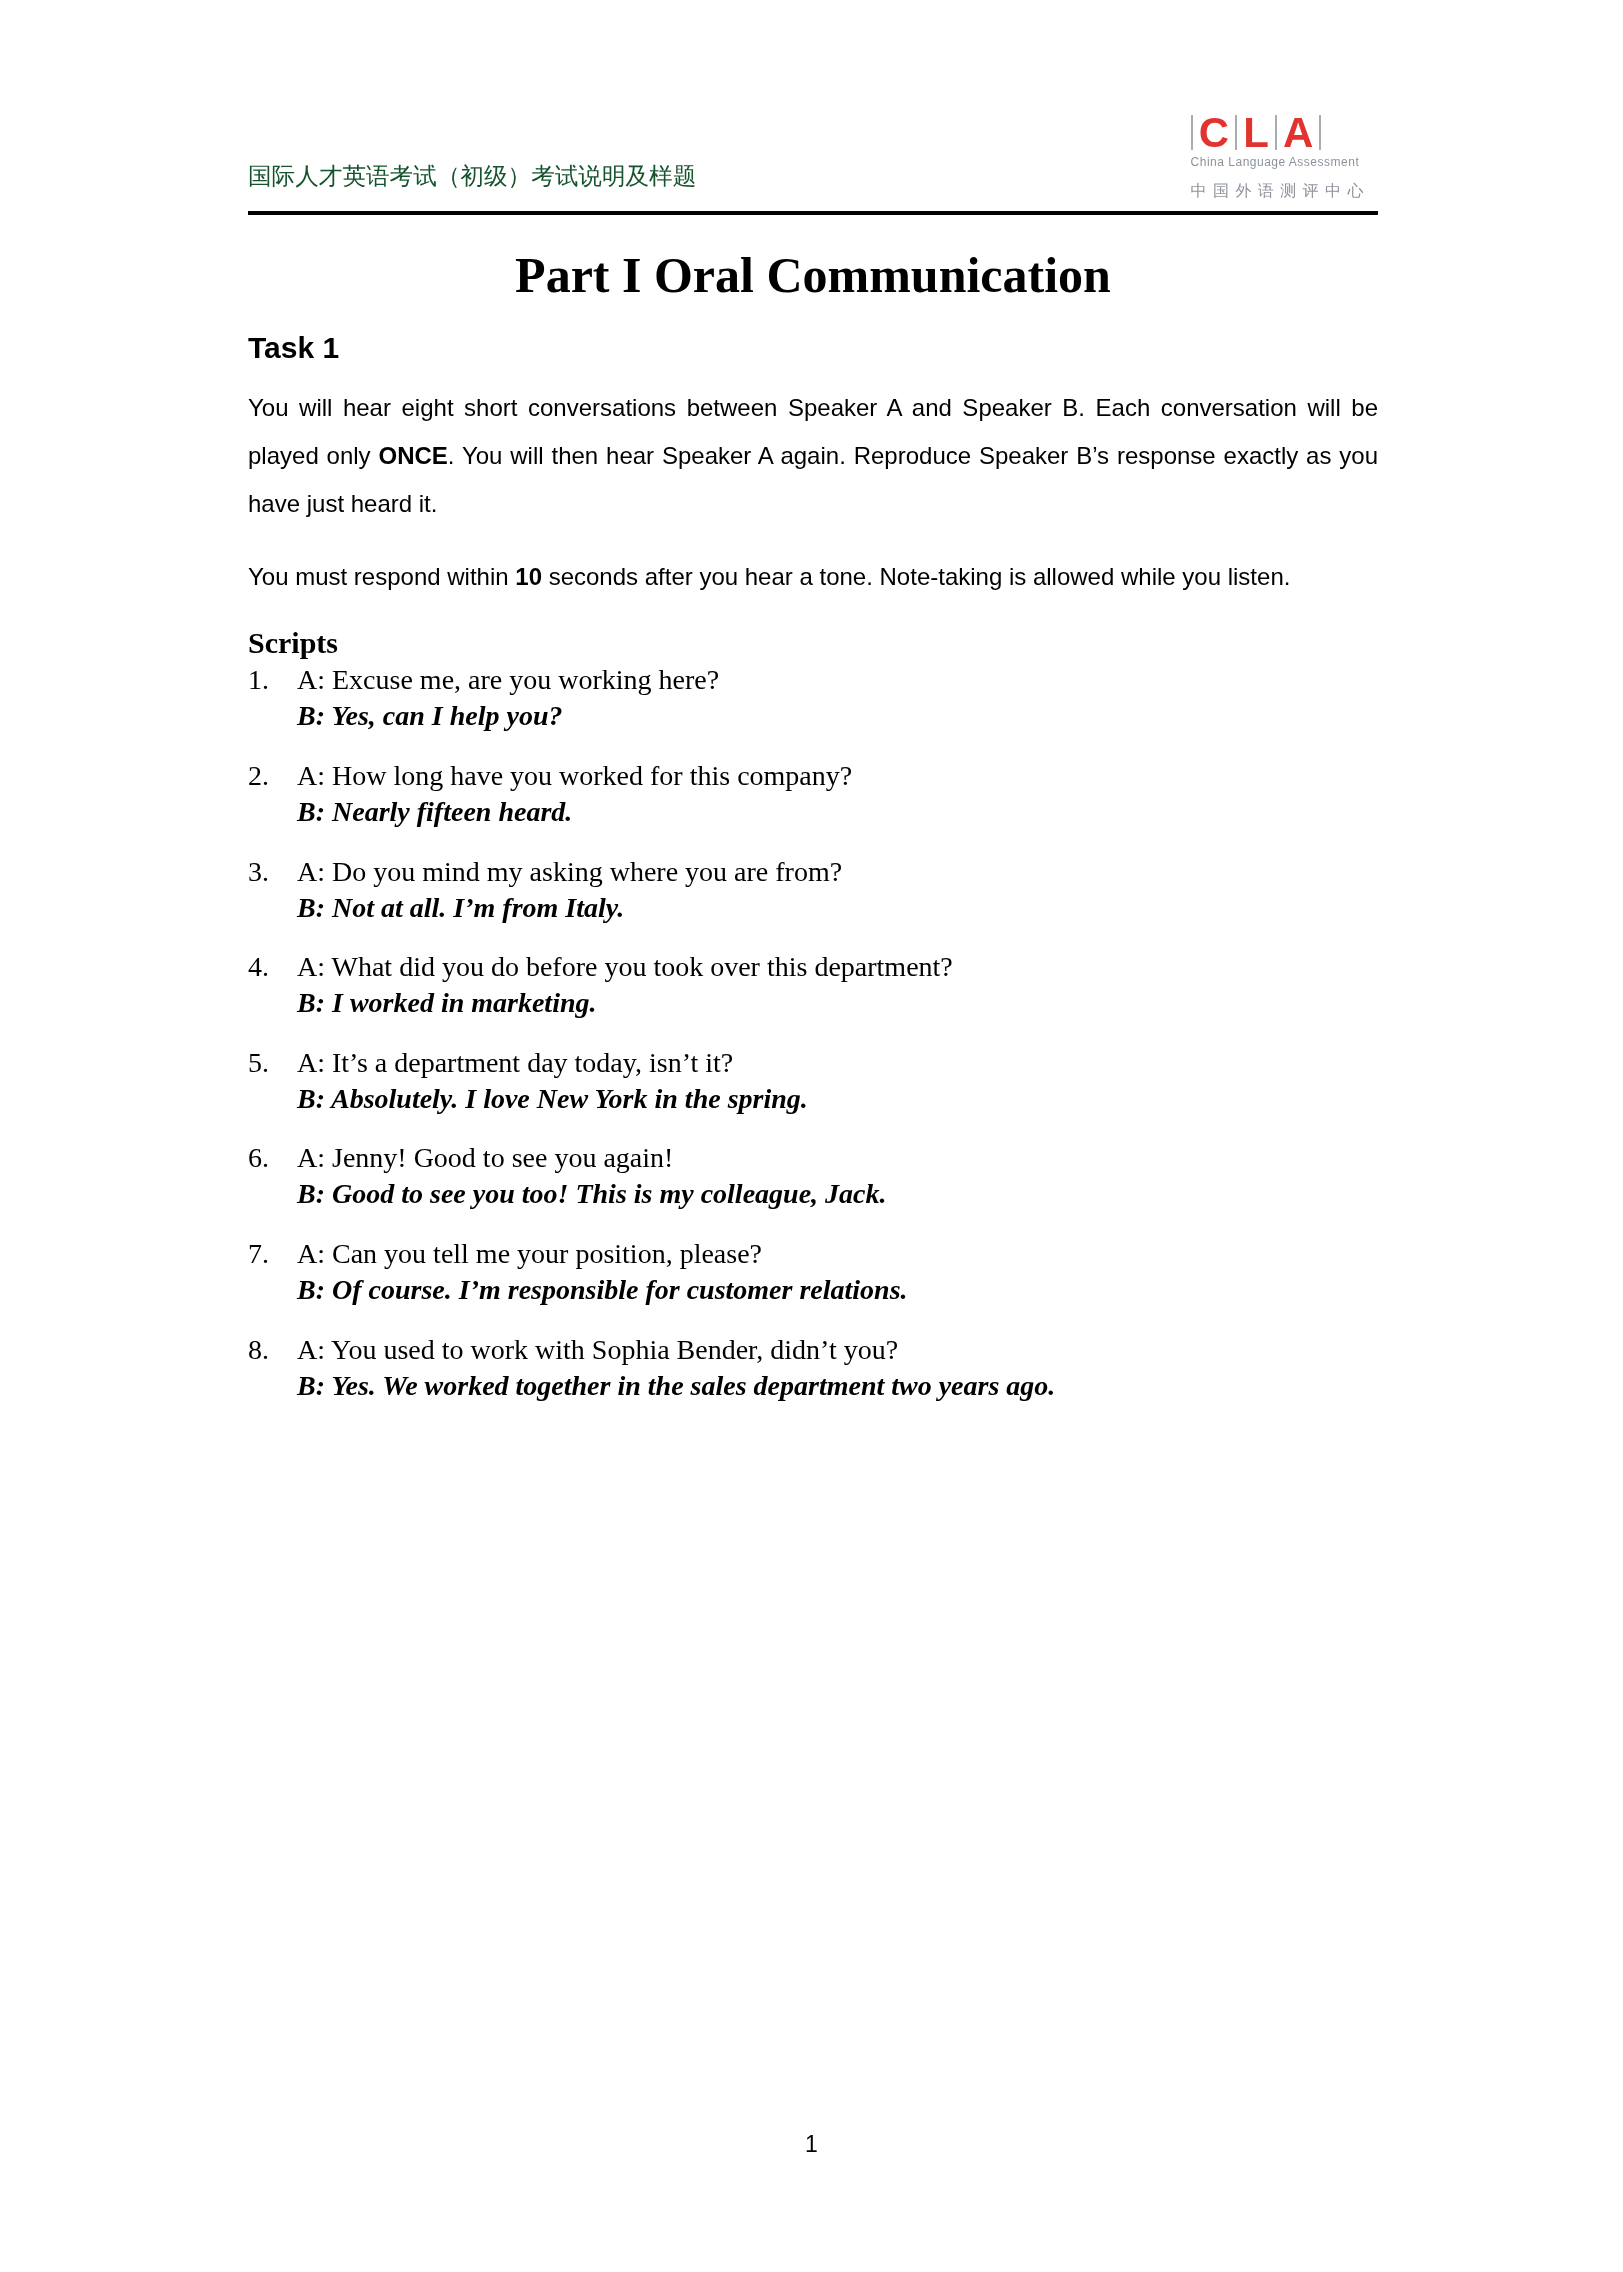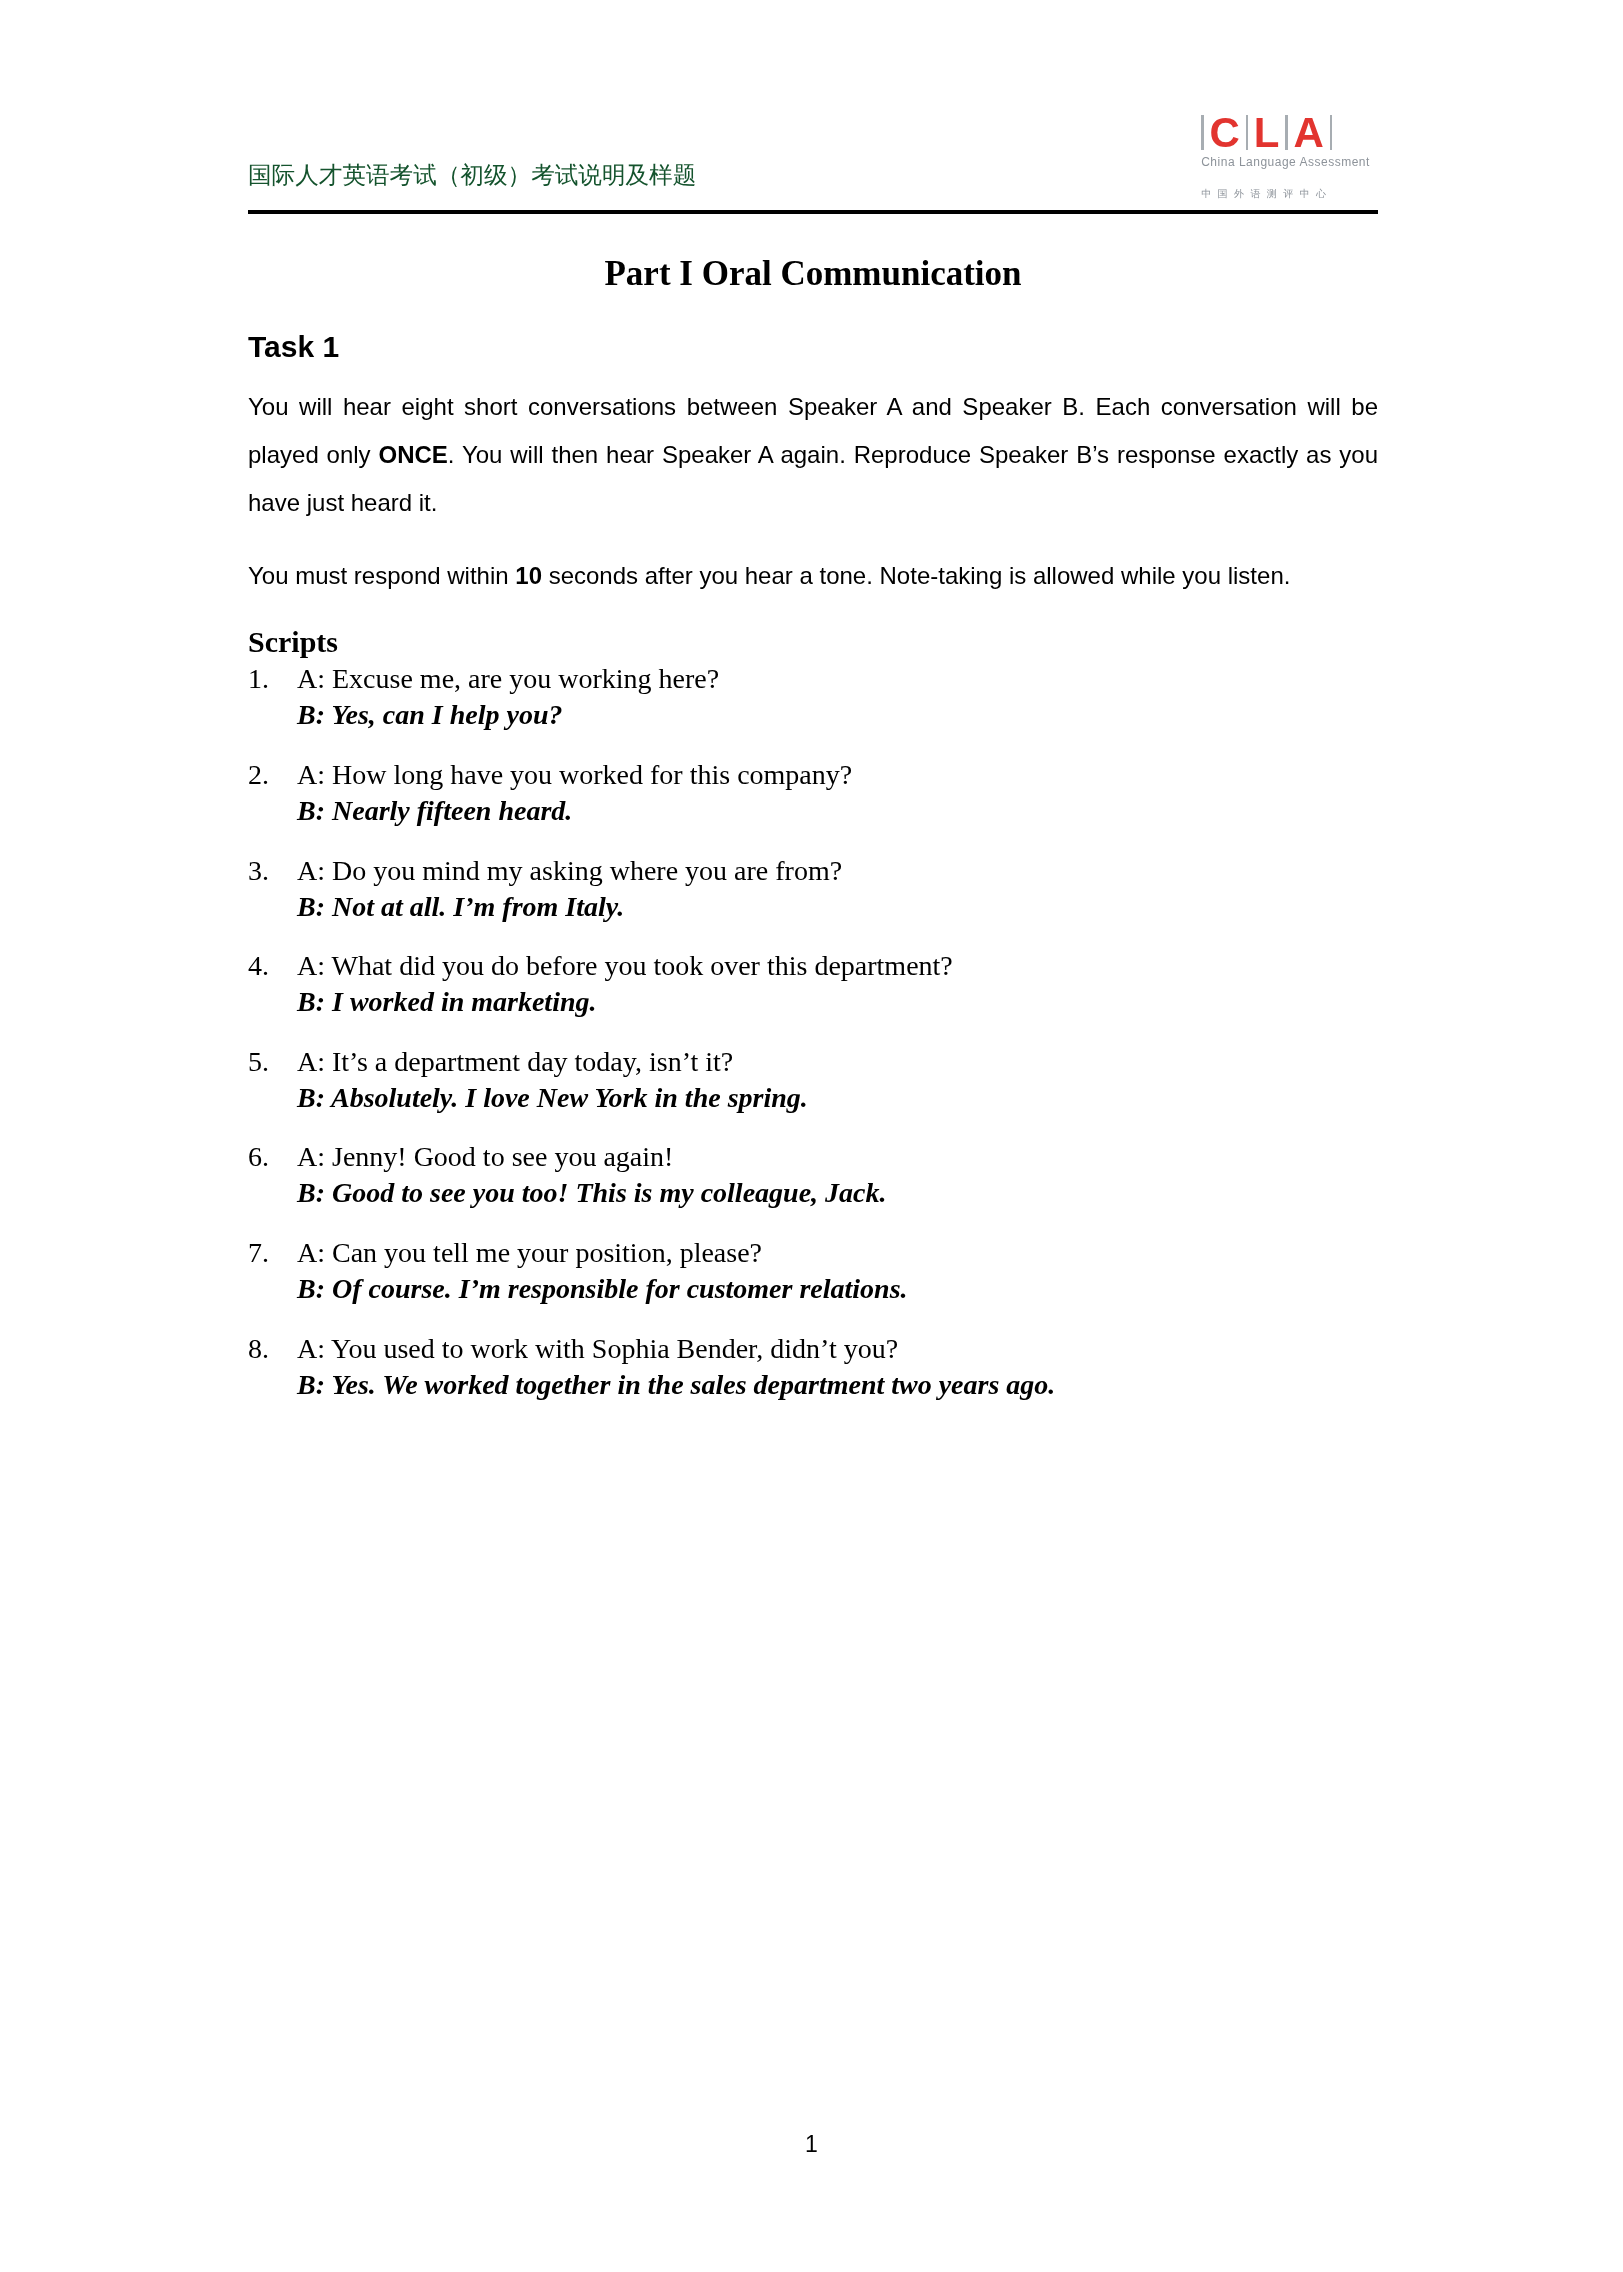--- a/index.html
+++ b/index.html
@@ -61,37 +61,37 @@
   .logo-sub-en {
     font-family: "Liberation Sans", sans-serif;
     font-size: 12px;
     color: #8d939a;
     margin-top: 4.5px;
     letter-spacing: 0.5px;
     white-space: nowrap;
   }
   .logo-sub-zh {
     font-family: Liberation Sans, sans-serif;
-    font-size: 10px;
+    font-size: 16px;
     color: #8d939a;
-    margin-top: 18px;
+    margin-top: 12px;
     letter-spacing: 6.4px;
     white-space: nowrap;
   }
   .rule {
     height: 4.5px;
     background: #000000;
     margin-top: 2.7px;
   }
   
   .main-title {
     margin-top: 36px;
     font-family: "Liberation Serif", serif;
     font-weight: bold;
-    font-size: 35px;
+    font-size: 50px;
     line-height: 48px;
     text-align: center;
   }
   .task-heading {
     margin-top: 34px;
     font-family: "Liberation Sans", sans-serif;
     font-weight: bold;
     font-size: 30px;
     line-height: 30px;
   }

